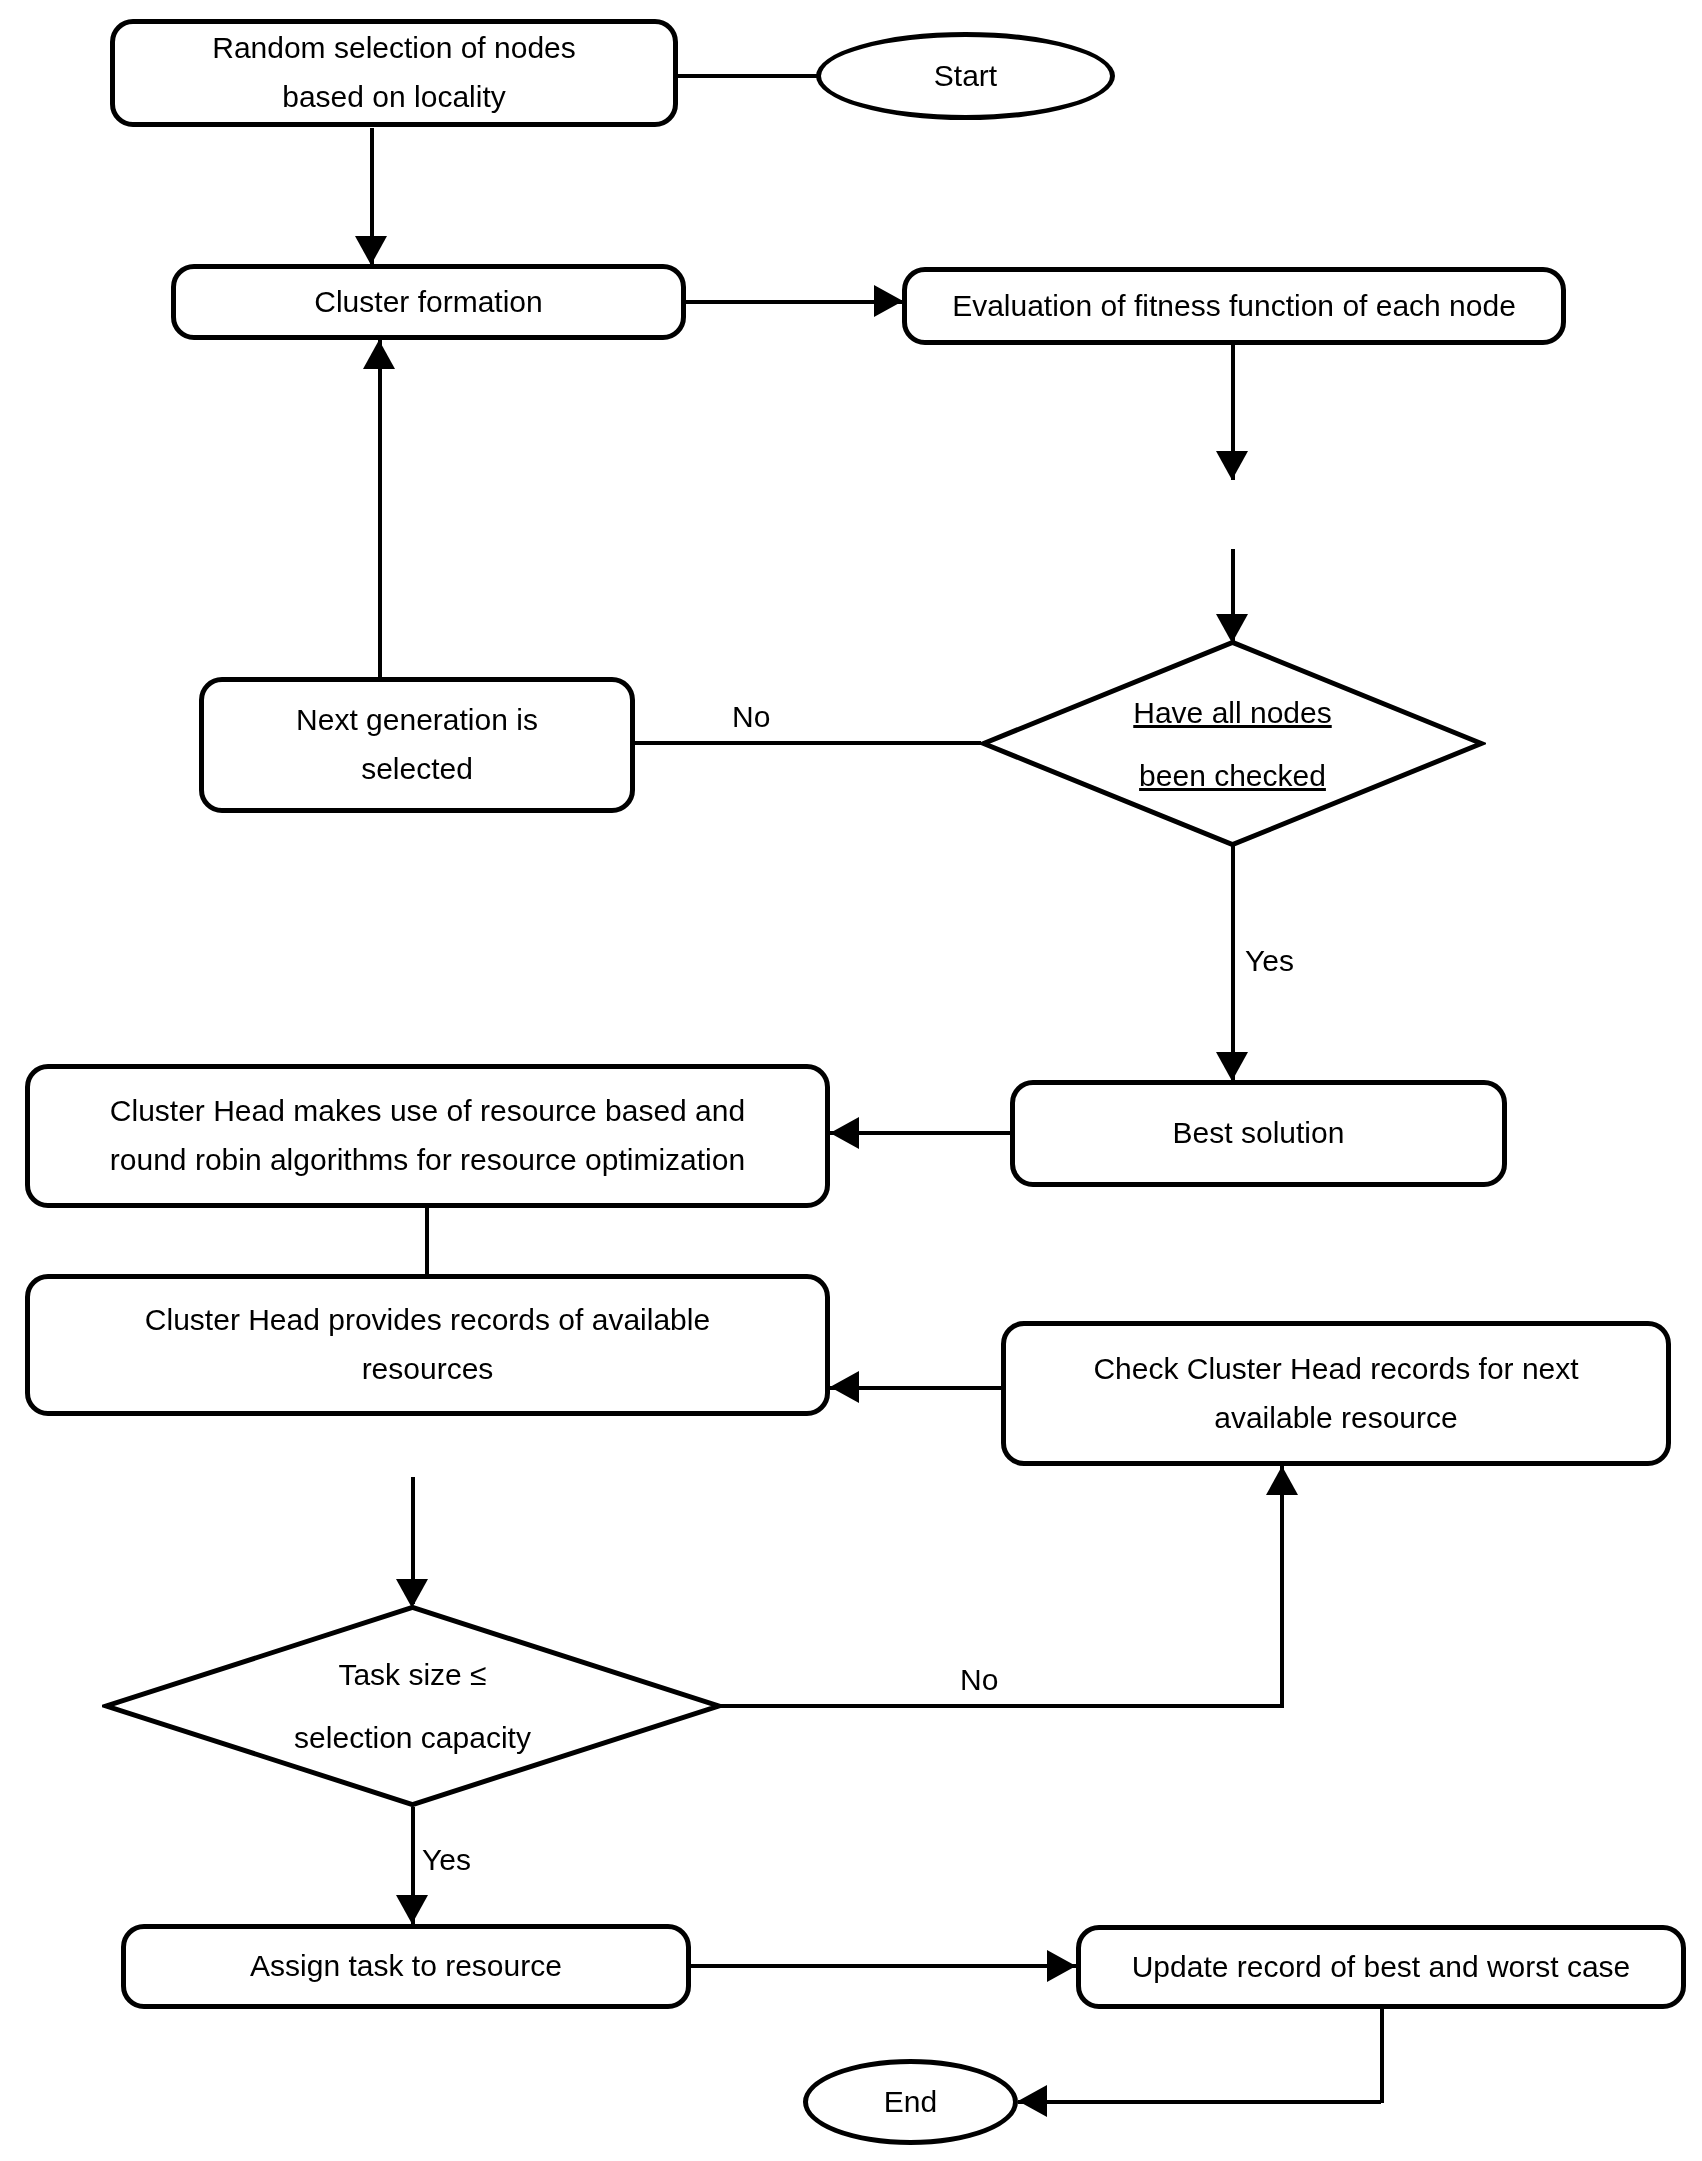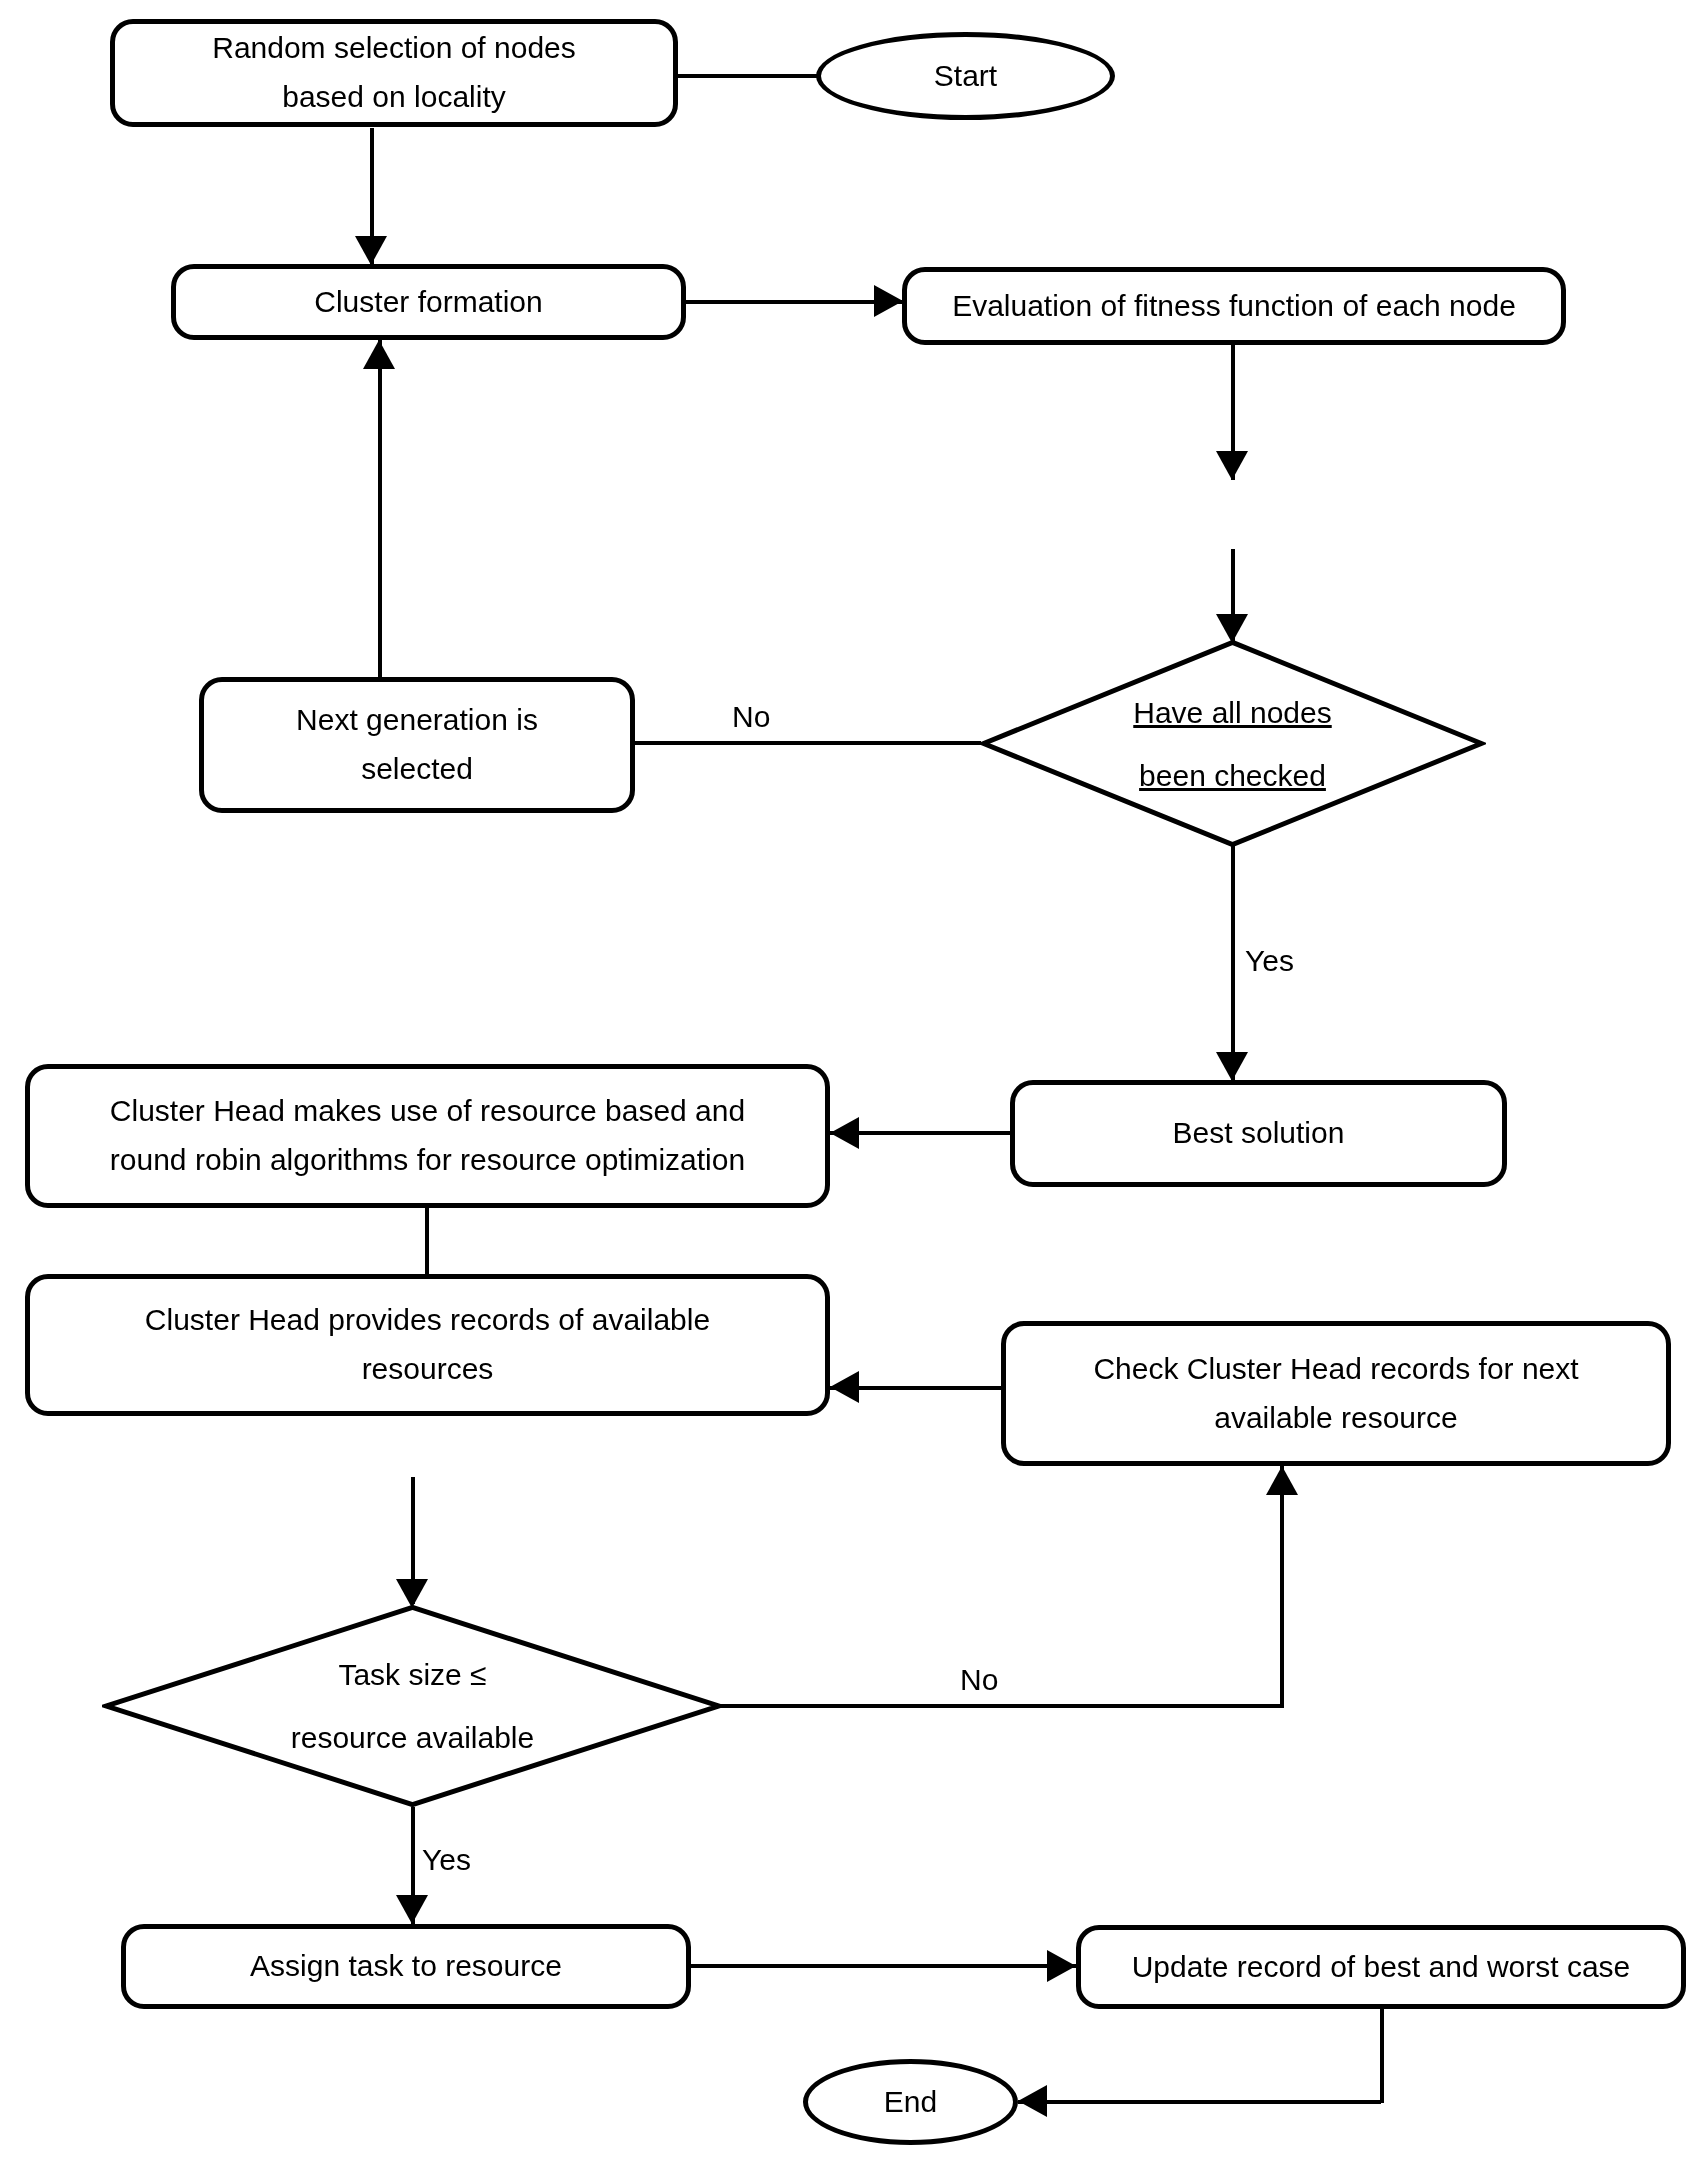--- a/index.html
+++ b/index.html
@@ -116,17 +116,17 @@
   <div class="dwrap" style="left:979px;top:638px;width:507px;height:211px;text-decoration:underline;">
     <span class="label">Have all nodes
 been checked</span>
   </div>
 
   <svg class="dsvg" style="left:102px;top:1603px;" width="621" height="206" viewBox="0 0 1128 374">
     <polygon points="564,8 1120,187 564,366 8,187" fill="#ffffff" stroke="#000000" stroke-width="9"></polygon>
   </svg>
   <div class="dwrap" style="left:102px;top:1603px;width:621px;height:206px;">
     <span class="label">Task size ≤
-resource available</span>
+selection capacity</span>
   </div>
 
 </div>
 
 
 </body></html>

